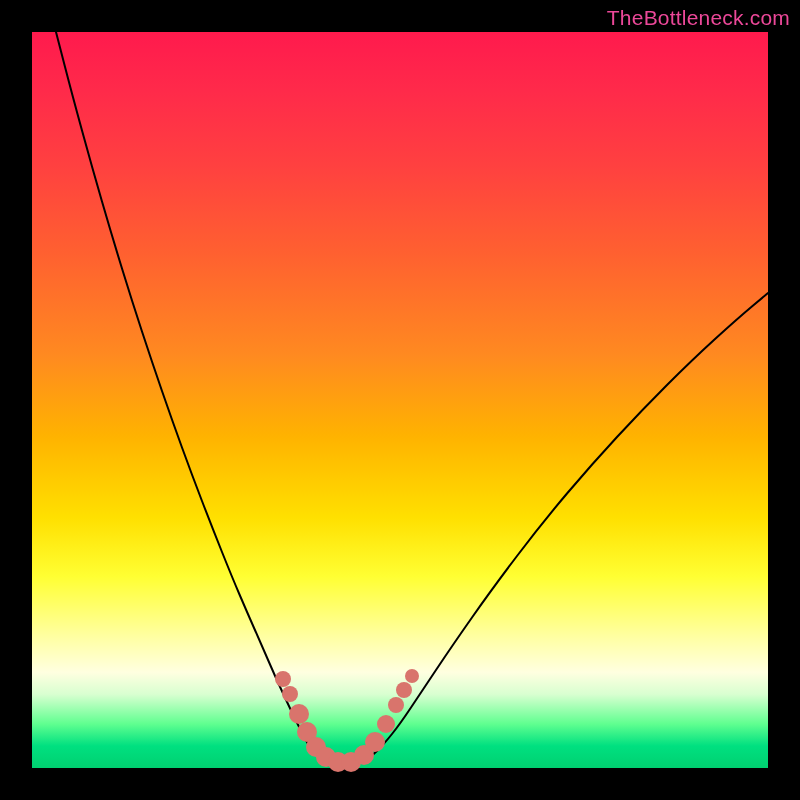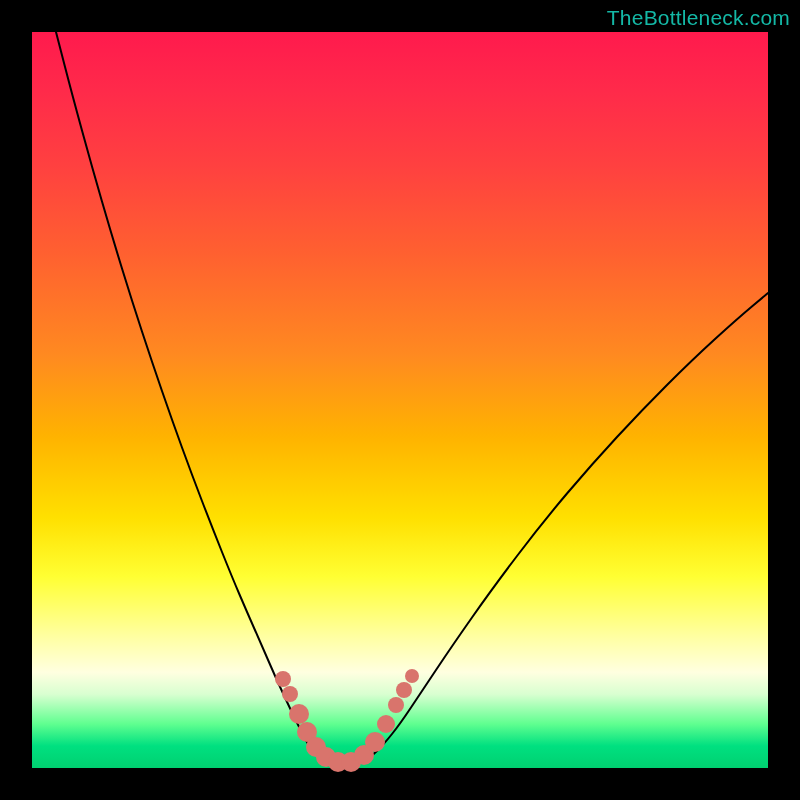--- a/index.html
+++ b/index.html
@@ -58,21 +58,21 @@
     stroke-linejoin: round;
   }
   .bead {
     fill: #d9746c;
     stroke: none;
   }
   .watermark {
     position: absolute;
     top: 6px;
     right: 10px;
-    color: #14b8a6;
+    color: #ec4899;
     font-size: 21px;
     font-weight: 500;
     letter-spacing: 0.2px;
     user-select: none;
   }
 </style>
 </head>
 <body>
 
 <div class="frame">

